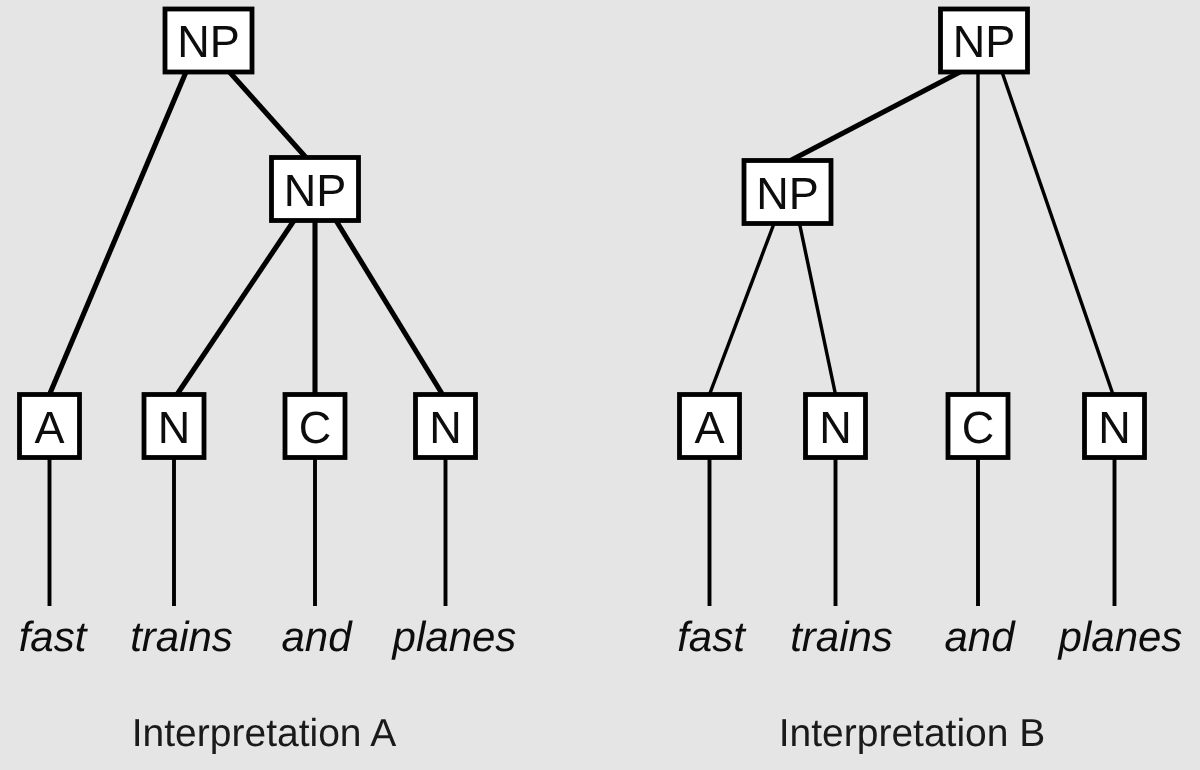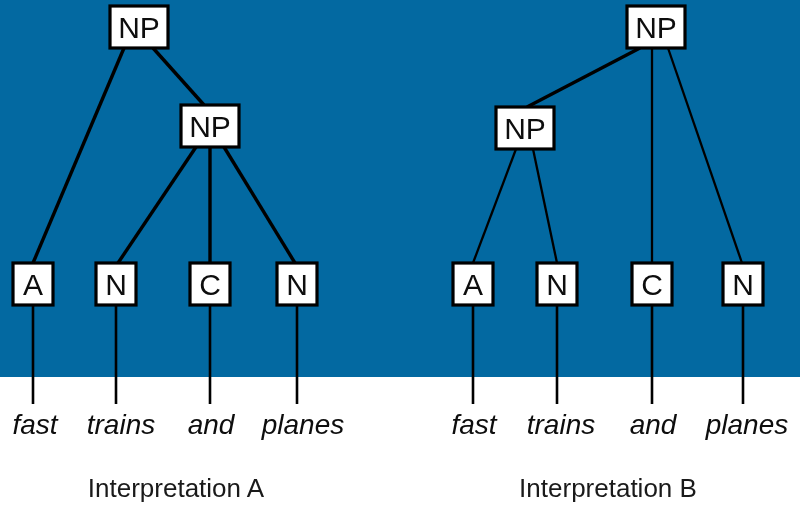--- a/index.html
+++ b/index.html
@@ -9,22 +9,22 @@
   }
   body {
     width: 800px;
     height: 513px;
     font-family: "Liberation Sans", sans-serif;
     overflow: hidden;
   }
   #figure {
     position: relative;
     width: 800px;
-    height: 377px;
-    background: #0369a1;
+    height: 513px;
+    background: #e5e5e5;
   }
   svg.tree-svg {
     position: absolute;
     top: 0;
     left: 0;
     width: 800px;
     height: 513px;
   }
   .node-box {
     fill: #ffffff;

